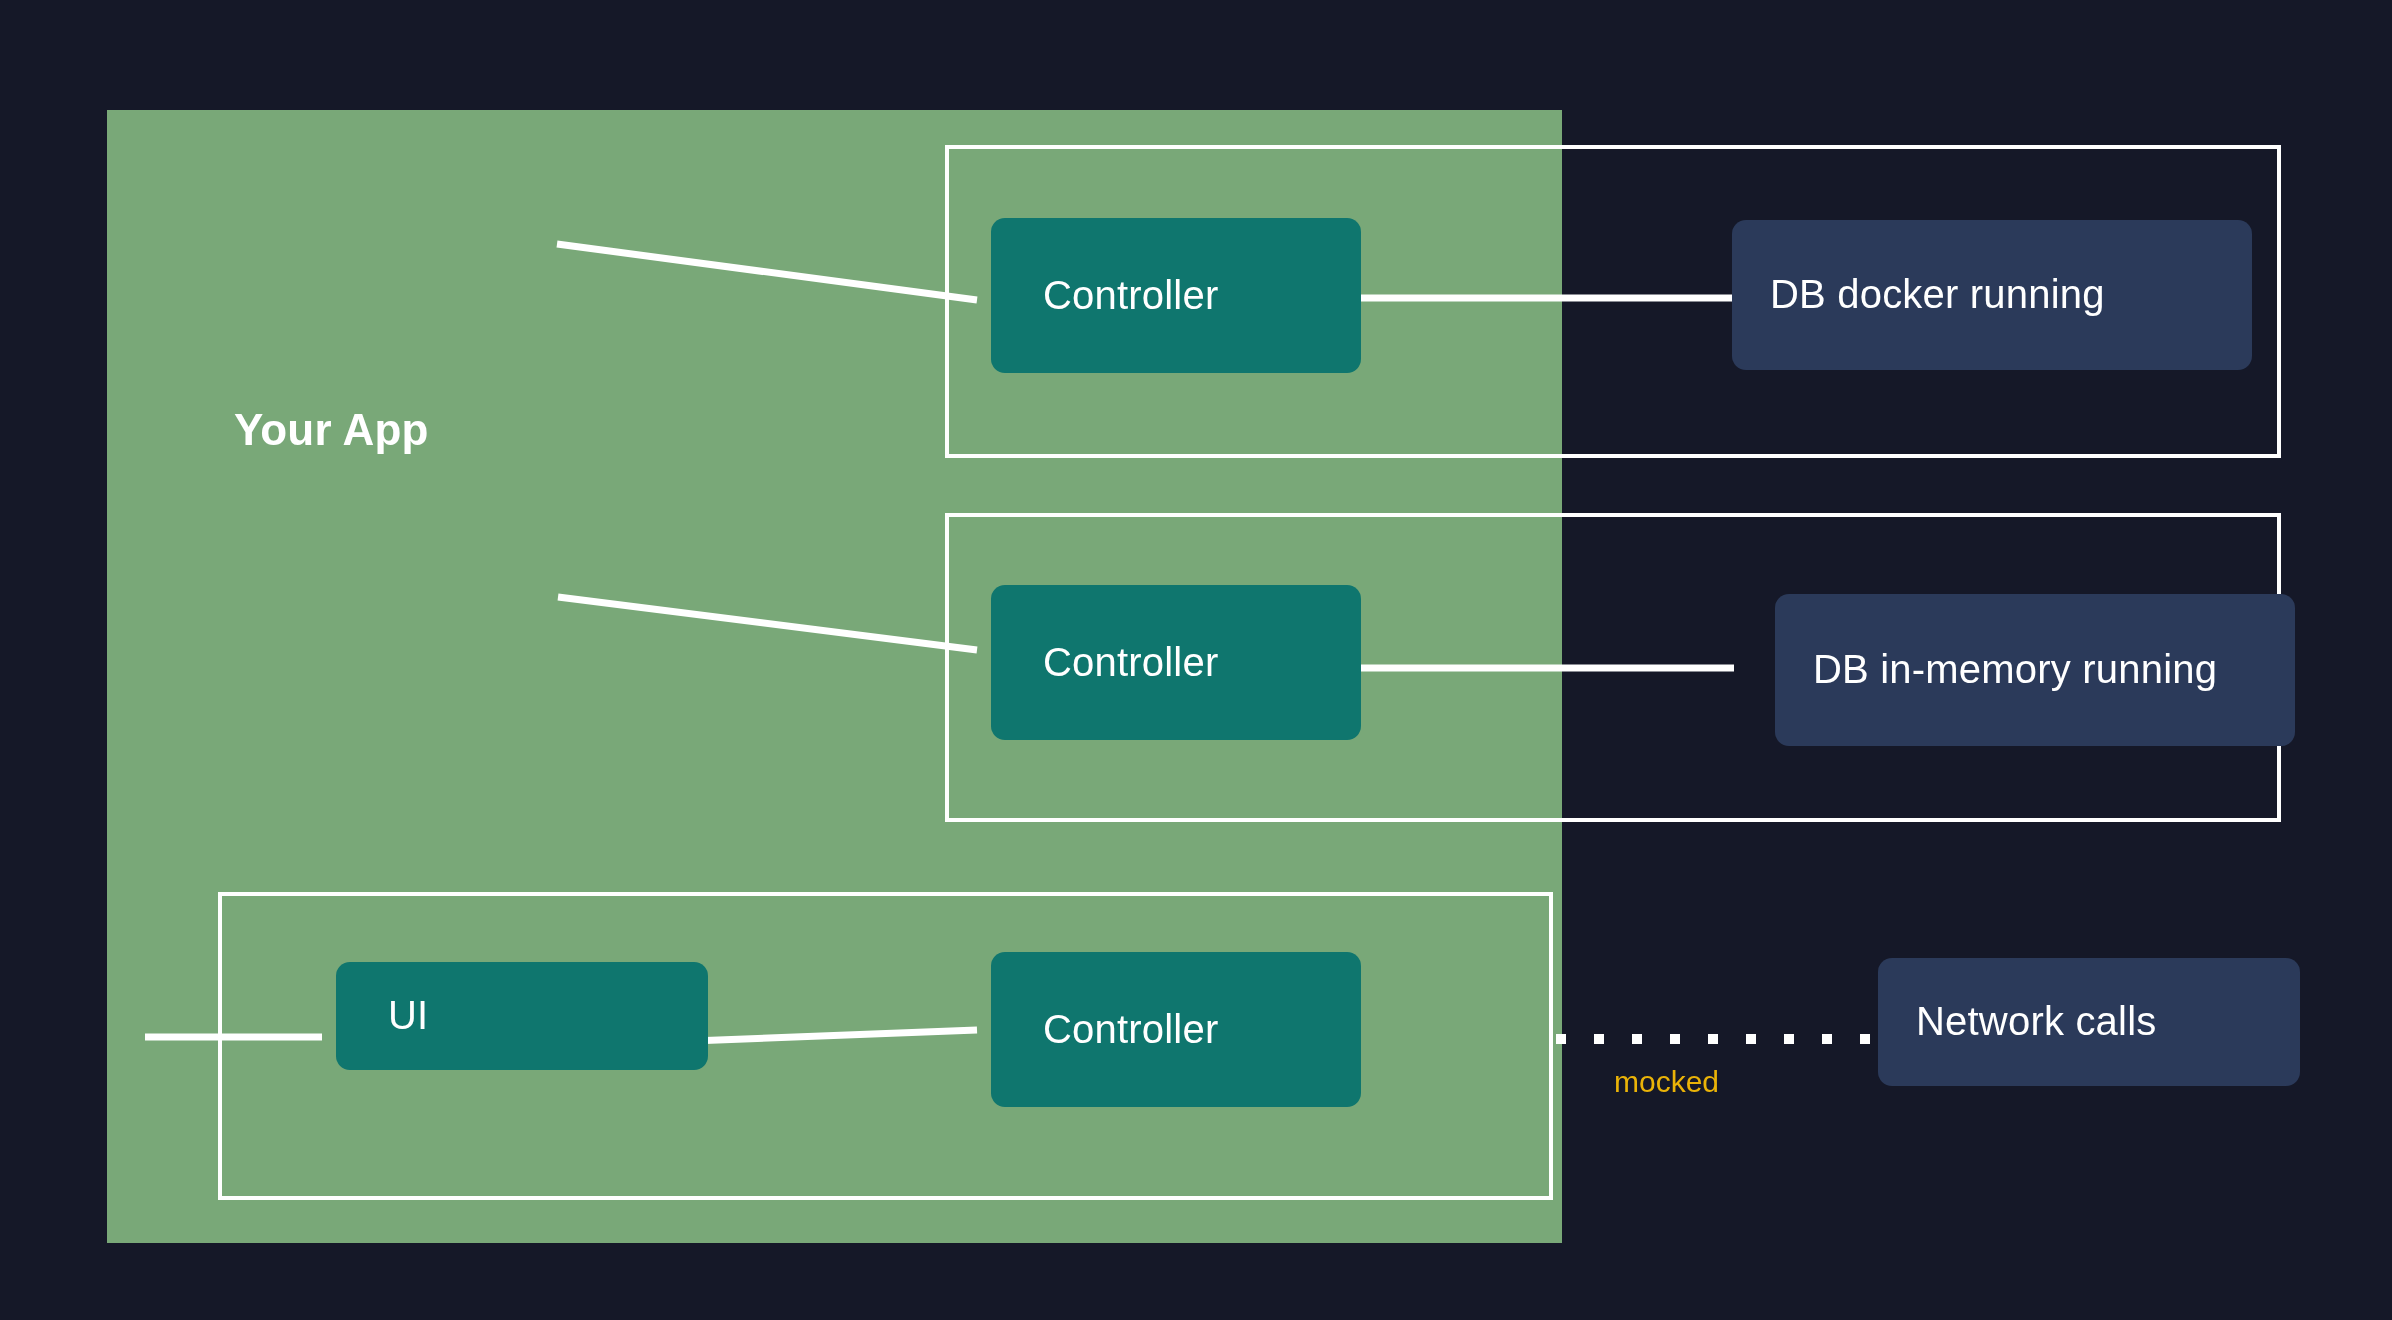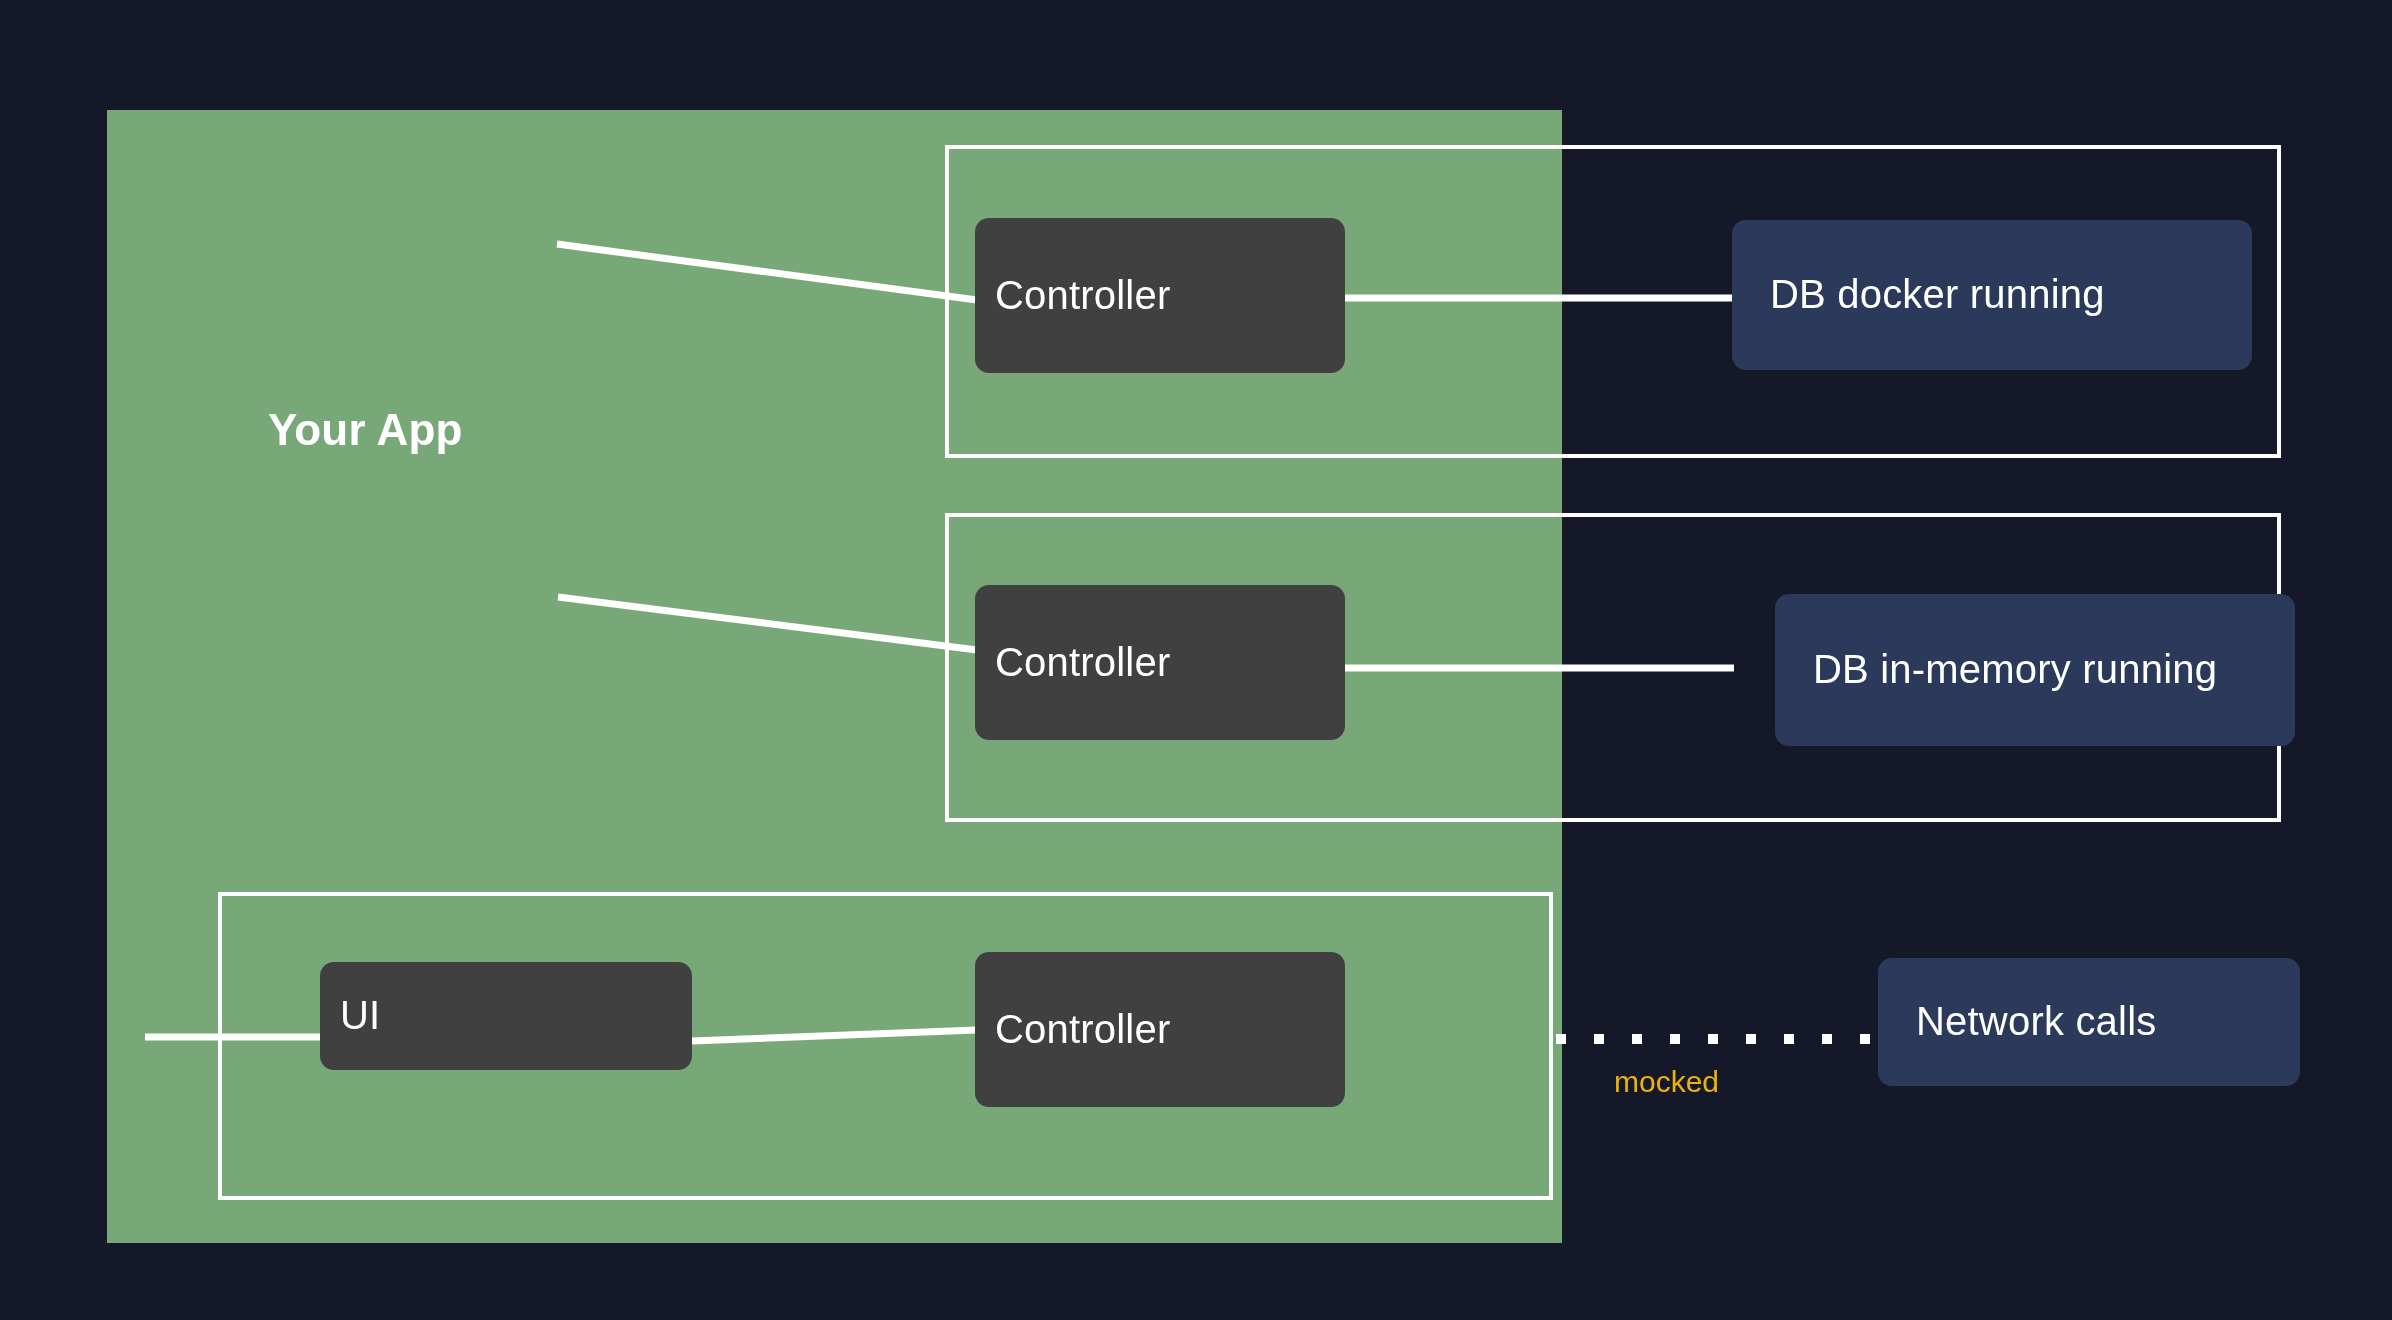--- a/index.html
+++ b/index.html
@@ -17,21 +17,20 @@
     left:107px;top:110px;width:1455px;height:1133px;
     background:#79a878;
   }
 
   .app-title{
     position:absolute;
     left:234px;top:405px;
     font-size:44px;font-weight:bold;color:#ffffff;
     letter-spacing:0.2px;
     white-space:nowrap;
-    margin-left:34px;
   }
 
   .outline-rect{
     position:absolute;
     border:4px solid #ffffff;
     box-sizing:border-box;
     background:transparent;
   }
   .rect-top{left:945px;top:145px;width:1336px;height:313px;}
   .rect-mid{left:945px;top:513px;width:1336px;height:309px;}
@@ -41,21 +40,21 @@
     position:absolute;
     border-radius:14px;
     display:flex;
     align-items:center;
     box-sizing:border-box;
     color:#ffffff;
     font-size:40px;
     line-height:1.18;
     letter-spacing:0.2px;
   }
-  .node-dark{background:#404040;padding:0 20px;}
+  .node-dark{background:#0f766e;padding:0 52px;margin-left:16px;}
   .node-light{background:#2b3a5a;padding:12px 38px;}
 
   .ctrl-1{left:975px;top:218px;width:370px;height:155px;}
   .ctrl-2{left:975px;top:585px;width:370px;height:155px;}
   .ctrl-3{left:975px;top:952px;width:370px;height:155px;}
   .ui-node{left:320px;top:962px;width:372px;height:108px;}
 
   .db-docker{left:1732px;top:220px;width:520px;height:150px;}
   .db-mem{left:1732px;top:594px;width:520px;height:152px;margin-left:43px;}
   .net-calls{left:1878px;top:958px;width:422px;height:128px;}

